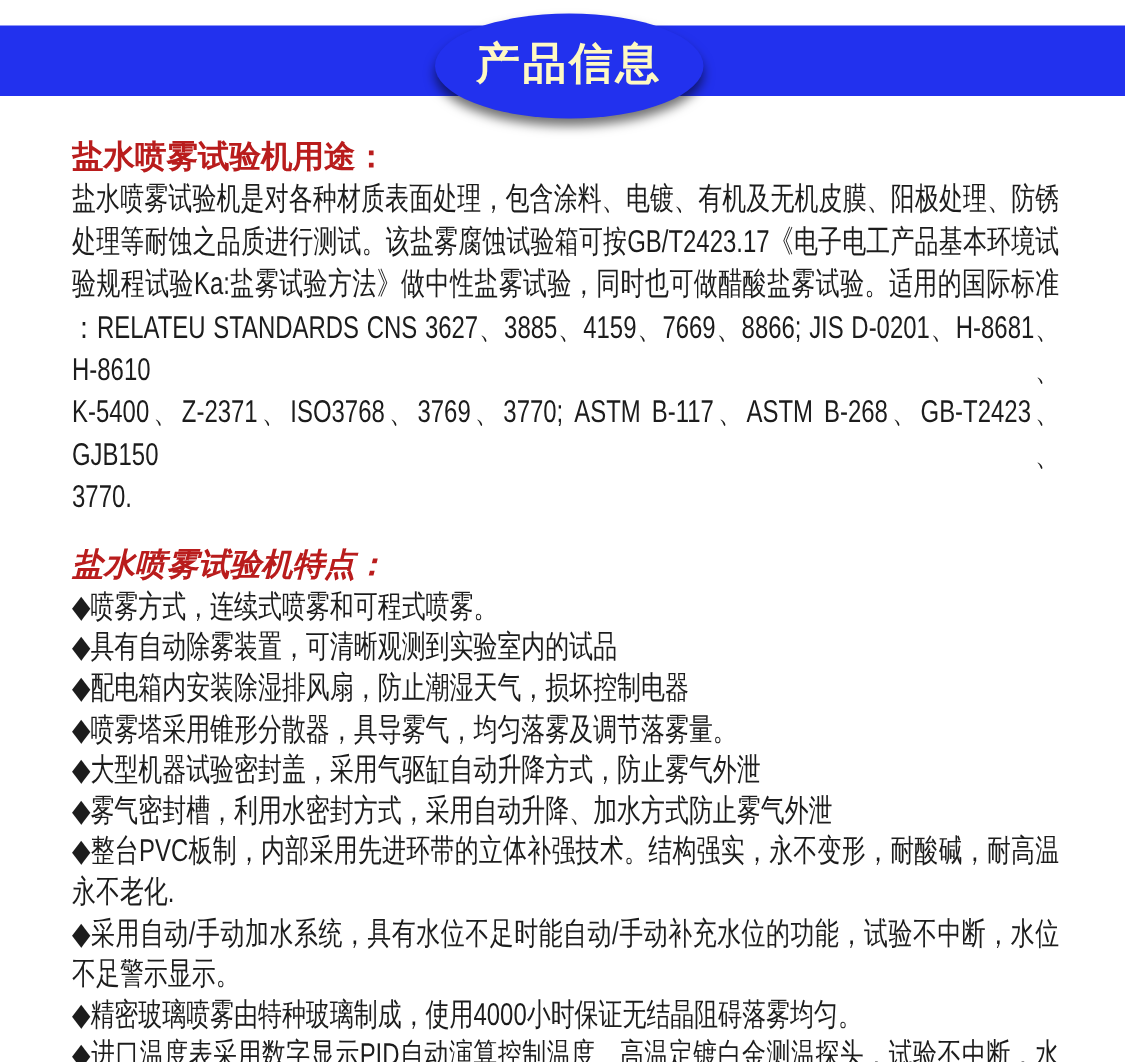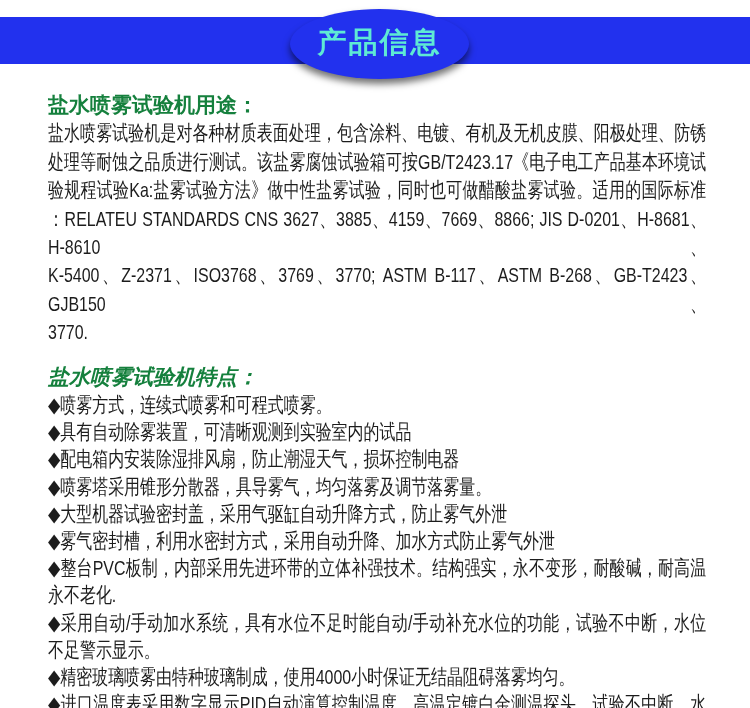--- a/index.html
+++ b/index.html
@@ -21,38 +21,38 @@
   .banner-ellipse{
     position:absolute;
     left:290px;top:9px;
     width:179px;height:70px;
     background:var(--accent,#2231ee);
     border-radius:50%;
     box-shadow:0 5px 7px rgba(0,0,0,0.55);
     display:flex;align-items:center;justify-content:center;
   }
   .banner-title{
-    color:#5eead4;
+    color:#fef9c3;
     font-weight:700;
     font-size:29px;
     letter-spacing:2px;
     transform:translateY(-1px);
   }
   
   .content{
     position:absolute;
     left:0;top:0;
     width:750px;
     padding:91px 44px 0 48px;
     box-sizing:border-box;
   }
   .section-heading{
     font-size:21px;
     font-weight:700;
-    color:#15803d;
+    color:#b91c1c;
     line-height:28.4px;
     white-space:nowrap;
   }
   .squeeze{
     width:866px;
     transform:scaleX(0.76);
     transform-origin:0 0;
   }
   .ln{
     font-size:21px;

